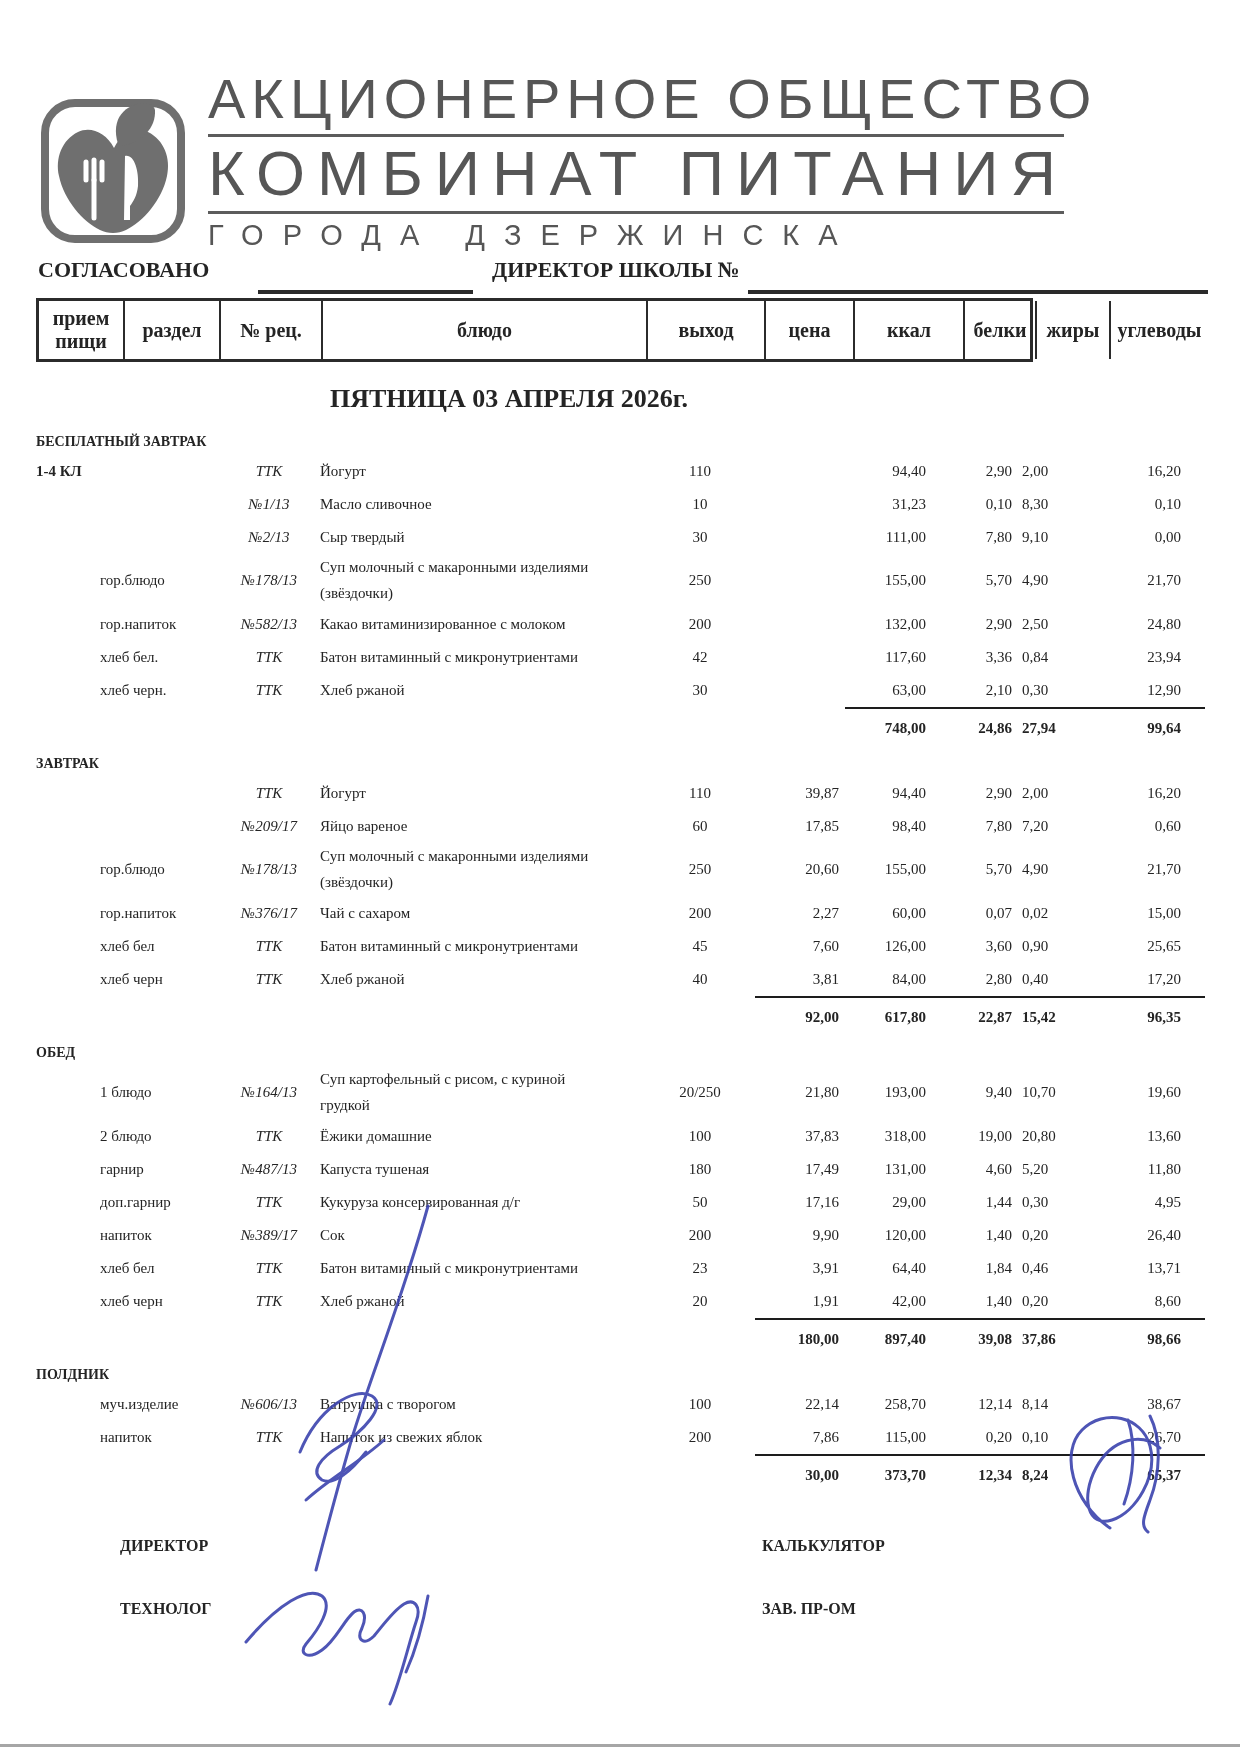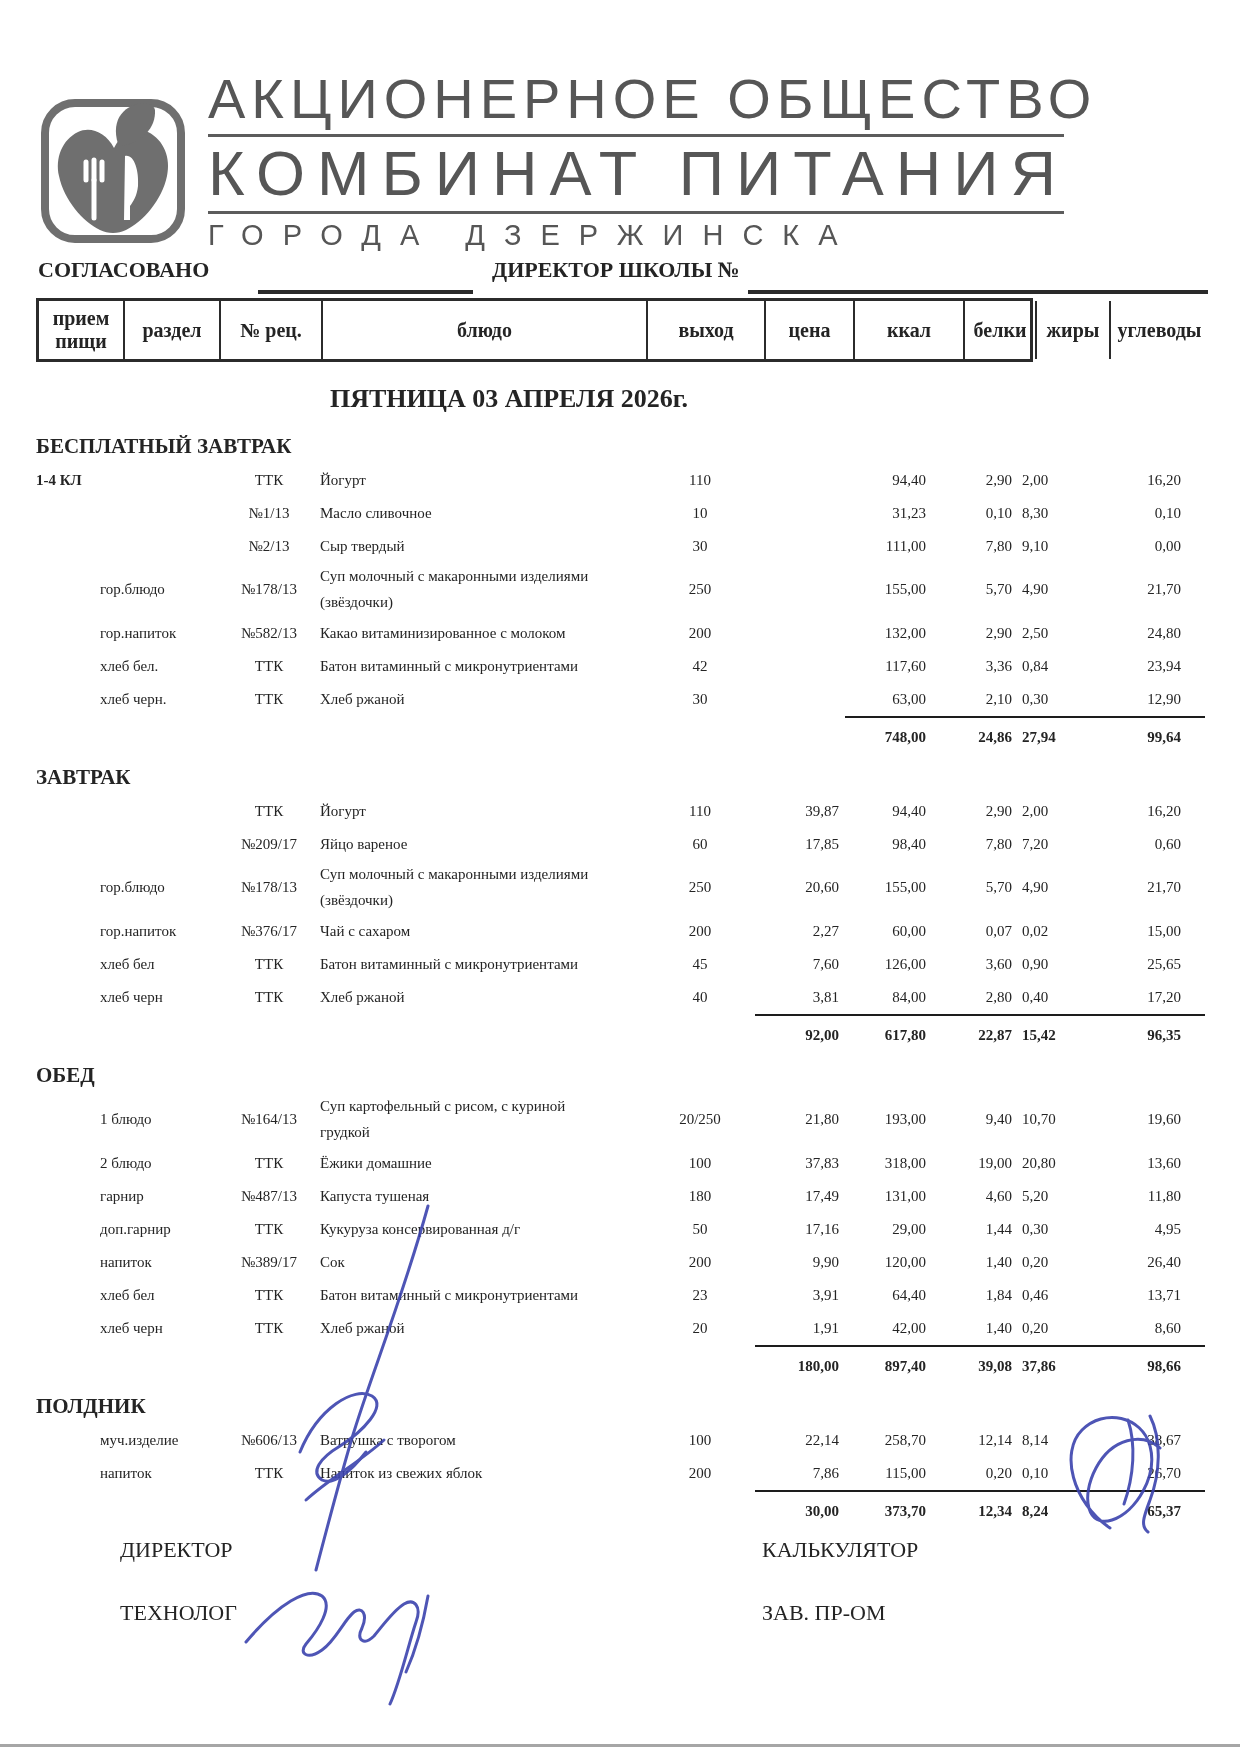--- a/index.html
+++ b/index.html
@@ -25,39 +25,39 @@
          grid-template-columns:86px 96px 102px 325px 118px 89px 110px 72px 74px 97px;
          border:3px solid #2b2b2b;box-sizing:border-box;}
   .hcell{border-right:2px solid #2b2b2b;min-height:58px;display:flex;align-items:center;
          justify-content:center;text-align:center;font-weight:bold;font-size:20px;line-height:23px;
          padding:2px;box-sizing:border-box;}
   .hcell:last-child{border-right:none;}
 
   
   .menu{position:absolute;left:36px;top:368px;width:1169px;}
   .date-title{margin:16px 0 20px 294px;font-weight:bold;font-size:26px;}
-  .section-title{font-weight:bold;font-size:21px;margin:12px 0 4px 0;}
+  .section-title{font-weight:bold;font-size:14px;margin:12px 0 4px 0;}
   .row{display:grid;grid-template-columns:64px 118px 102px 325px 110px 90px 95px 82px 78px 105px;
        align-items:center;min-height:31px;font-size:15px;line-height:26px;padding:1px 0;}
   .cell{box-sizing:border-box;}
   .c-meal{font-weight:bold;white-space:nowrap;}
-  .c-rec{text-align:center;}
+  .c-rec{text-align:center;font-style:italic;}
   .c-dish{padding-right:40px;}
   .c-vyhod{text-align:center;}
   .c-cena{text-align:right;padding-right:6px;}
   .c-kkal{text-align:right;padding-right:14px;}
   .c-belki{text-align:right;padding-right:10px;}
   .c-zhiry{text-align:left;padding-right:16px;}
   .c-uglev{text-align:right;padding-right:24px;}
   .row.totals{font-weight:bold;min-height:36px;align-items:stretch;margin-bottom:2px;}
   .row.totals .cell{padding-top:6px;}
   .row.totals .tline{border-top:2.5px solid #1d1d1d;}
 
   
-  .sign-label{position:absolute;font-size:22px;font-weight:normal;}
+  .sign-label{position:absolute;font-size:16px;font-weight:bold;}
   .sig-overlay{position:absolute;left:0;top:0;width:1240px;height:1754px;pointer-events:none;}
   .scan-line{position:absolute;left:0;top:1744px;width:1240px;height:3px;background:#a6a6a6;}
 </style>
 </head>
 <body>
 
 <div class="page">
 
   <svg class="logo" viewBox="0 0 150 150">
     <rect x="7" y="7" width="136" height="136" rx="30" fill="none" stroke="#6f6f6f" stroke-width="8"></rect>

